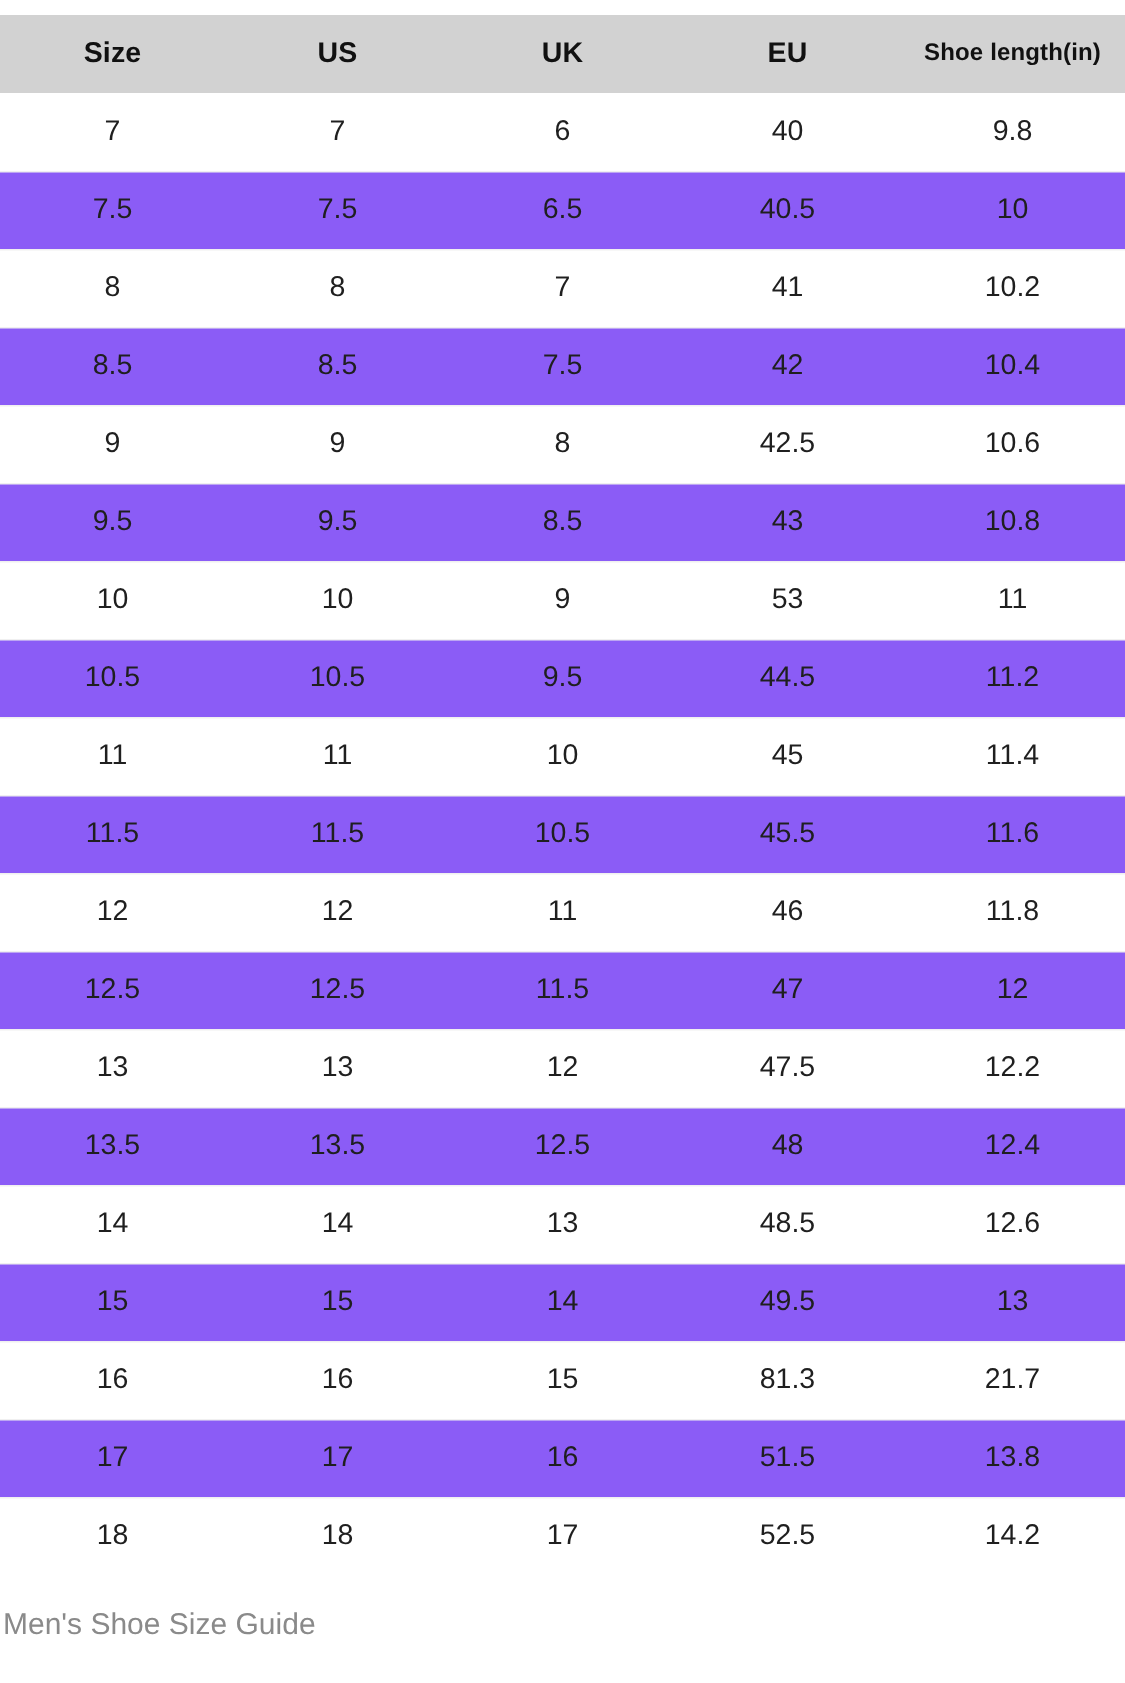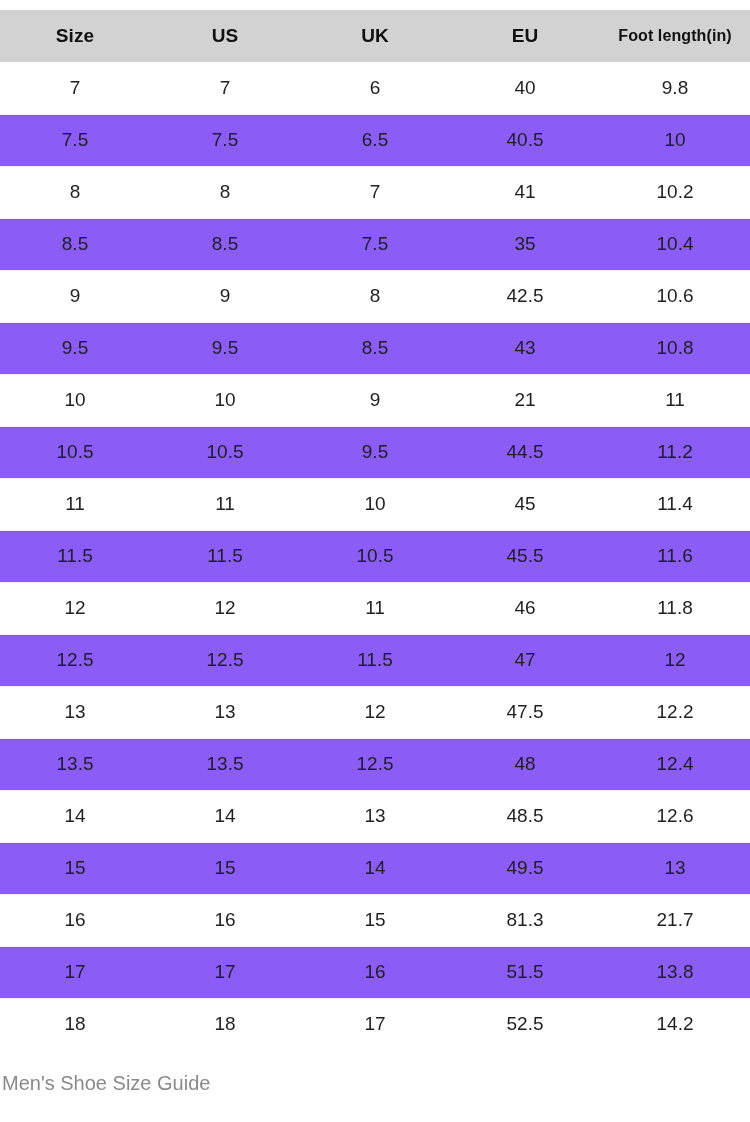--- a/index.html
+++ b/index.html
@@ -87,21 +87,21 @@
         <col>
         <col>
         <col>
     </colgroup>
     <thead>
       <tr>
         <th class="col-size">Size</th>
         <th class="col-us">US</th>
         <th class="col-uk">UK</th>
         <th class="col-eu">EU</th>
-        <th class="col-foot">Foot length(in)</th>
+        <th class="col-foot">Shoe length(in)</th>
       </tr>
     </thead>
     <tbody id="table-body">
         <tr class="row-odd">
           <td>7</td>
           <td>7</td>
           <td>6</td>
           <td>40</td>
           <td>9.8</td>
         </tr>
@@ -116,42 +116,42 @@
           <td>8</td>
           <td>8</td>
           <td>7</td>
           <td>41</td>
           <td>10.2</td>
         </tr>
         <tr class="row-even">
           <td>8.5</td>
           <td>8.5</td>
           <td>7.5</td>
-          <td>35</td>
+          <td>42</td>
           <td>10.4</td>
         </tr>
         <tr class="row-odd">
           <td>9</td>
           <td>9</td>
           <td>8</td>
           <td>42.5</td>
           <td>10.6</td>
         </tr>
         <tr class="row-even">
           <td>9.5</td>
           <td>9.5</td>
           <td>8.5</td>
           <td>43</td>
           <td>10.8</td>
         </tr>
         <tr class="row-odd">
           <td>10</td>
           <td>10</td>
           <td>9</td>
-          <td>21</td>
+          <td>53</td>
           <td>11</td>
         </tr>
         <tr class="row-even">
           <td>10.5</td>
           <td>10.5</td>
           <td>9.5</td>
           <td>44.5</td>
           <td>11.2</td>
         </tr>
         <tr class="row-odd">

